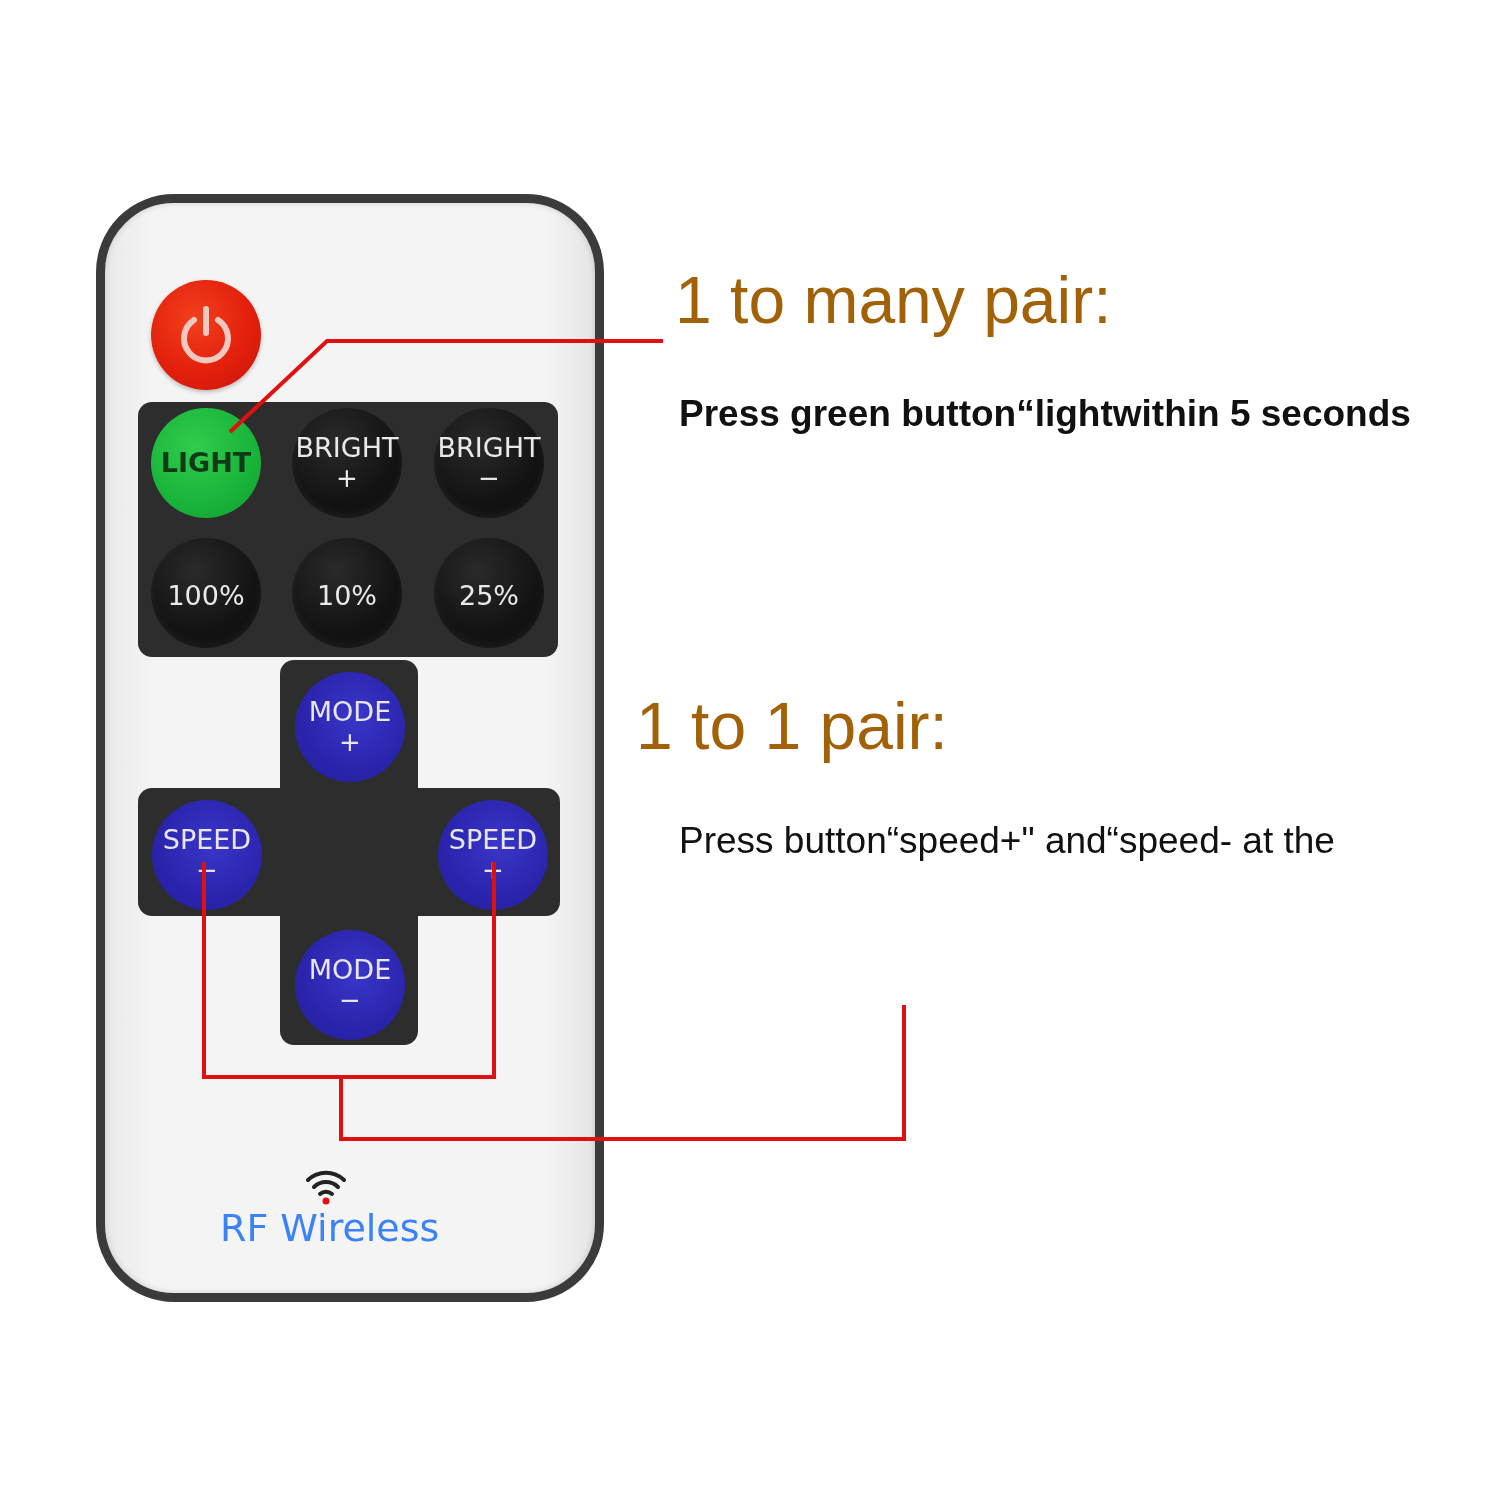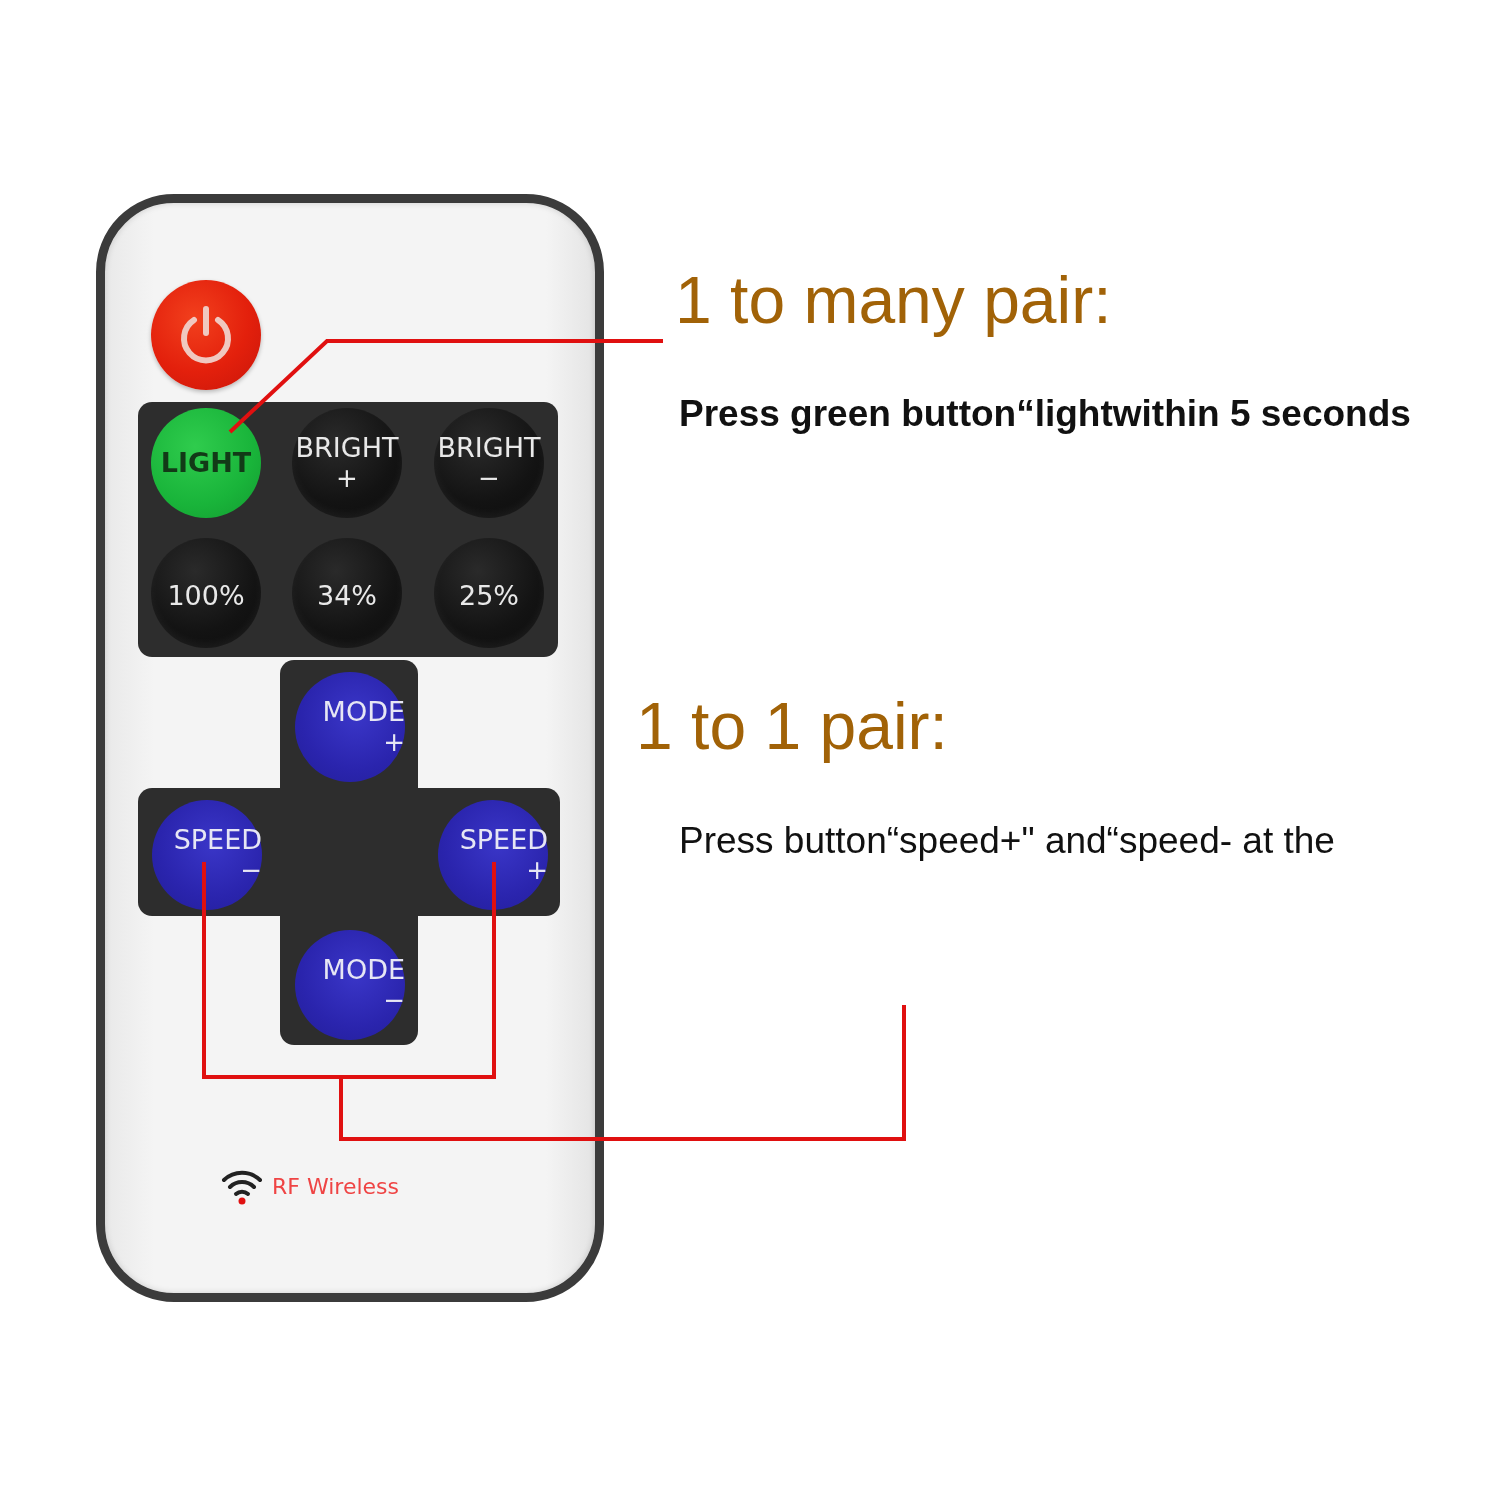--- a/index.html
+++ b/index.html
@@ -28,26 +28,26 @@
       box-shadow: inset 0 -4px 8px rgba(255,255,255,0.05); }
     .green-btn { width: 110px; height: 110px; color: #123a17; font-size: 27px; font-weight: bold;
       background: radial-gradient(circle at 40% 35%, #2fcc4d 0%, #19b43a 60%, #139a30 100%); text-align: center; }
 
     .cross-v { position: absolute; left: 280px; top: 660px; width: 138px; height: 385px;
       background: #2d2d2d; border-radius: 14px; }
     .cross-h { position: absolute; left: 138px; top: 788px; width: 422px; height: 128px;
       background: #2d2d2d; border-radius: 14px; }
 
     .blue-btn { width: 110px; height: 110px; color: #e6e6f4; font-size: 27px;
-      background: radial-gradient(circle at 55% 40%, #3a36c8 0%, #2a24ad 60%, #221e98 100%); align-items: flex-end; }
+      background: radial-gradient(circle at 55% 40%, #3a36c8 0%, #2a24ad 60%, #221e98 100%); }
 
     .sym { font-size: 26px; margin-top: 2px; }
 
     .rf { position: absolute; left: 220px; top: 1166px; display: flex; align-items: center;
-      font-family: "DejaVu Sans", sans-serif; font-size: 22px; color: #ef4444; }
+      font-family: "DejaVu Sans", sans-serif; font-size: 38px; color: #3b82f6; flex-direction: column; }
     .rf svg { margin-right: 8px; }
 
     .heading { position: absolute; color: #a16207; font-size: 66px; font-family: "Liberation Sans", sans-serif; white-space: nowrap; }
     .para { position: absolute; left: 679px; width: 800px; font-size: 37px; line-height: 59px; color: #111; font-family: "Liberation Sans", sans-serif; }
     .para div { white-space: nowrap; }
   </style>
 </head>
 <body>
 
 <div class="remote"></div>
@@ -70,21 +70,21 @@
 </div>
 <div class="btn dark-btn" style="left:434px; top:408px;">
   <span>BRIGHT</span>
   <span class="sym">−</span>
 </div>
 
 <div class="btn dark-btn" style="left:151px; top:538px; padding-top:6px;">
   <span>100%</span>
 </div>
 <div class="btn dark-btn" style="left:292px; top:538px; padding-top:6px;">
-  <span>34%</span>
+  <span>10%</span>
 </div>
 <div class="btn dark-btn" style="left:434px; top:538px; padding-top:6px;">
   <span>25%</span>
 </div>
 
 <div class="cross-v"></div>
 <div class="cross-h"></div>
 
 <div class="btn blue-btn" style="left:295px; top:672px;">
   <span>MODE</span>

